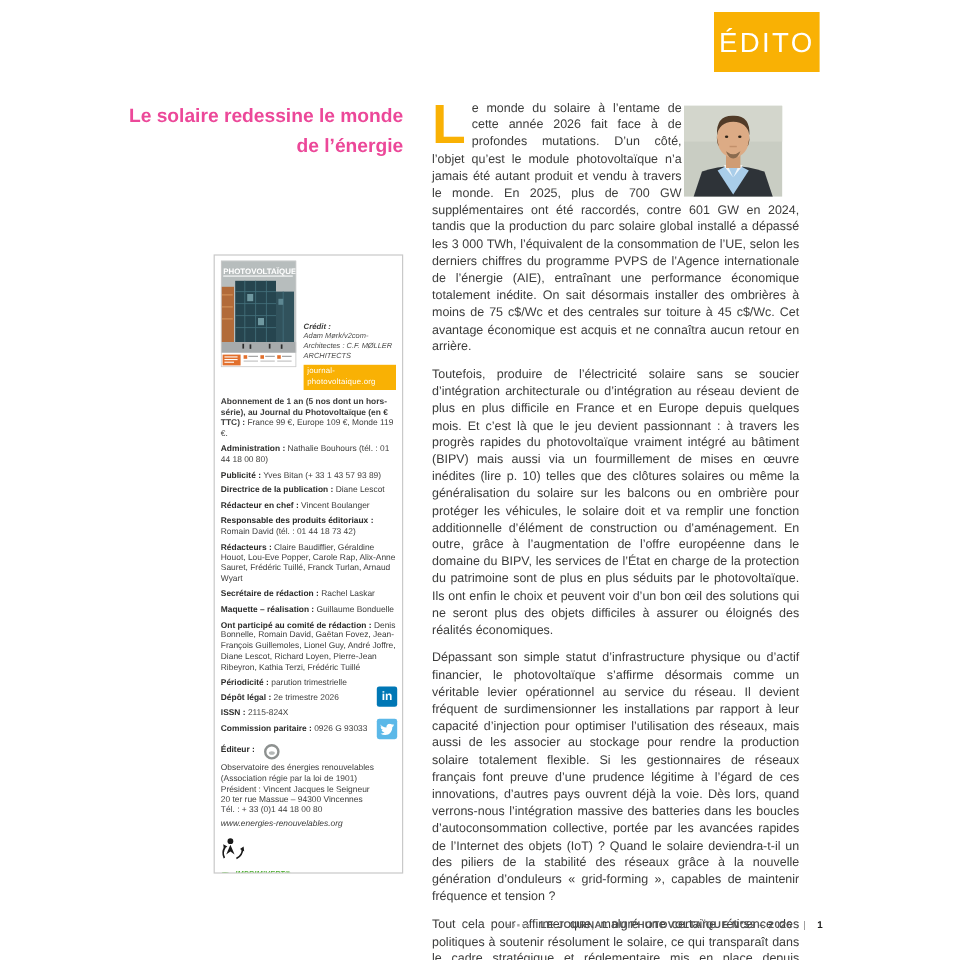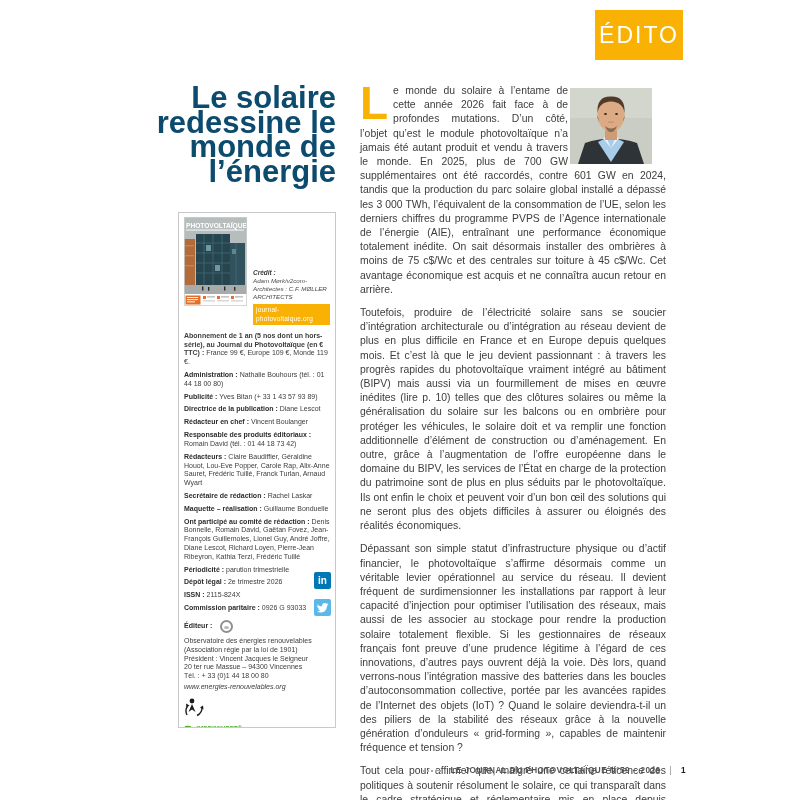--- a/index.html
+++ b/index.html
@@ -11,21 +11,21 @@
   }
   
   .edito-tab {
     position:absolute; left:595px; top:10px; width:88px; height:50px;
     background:#F9B104; color:#fff; font-size:23px; letter-spacing:2px;
     display:flex; align-items:center; justify-content:center; font-weight:400;
   }
   
   .title {
     position:absolute; left:96px; top:86px; width:240px; text-align:right;
-    font-size:31px; line-height:24.5px; font-weight:bold; color:#0c4a6e;
+    font-size:16px; line-height:24.5px; font-weight:bold; color:#ec4899;
   }
   
   .imprint-box {
     position:absolute; left:178px; top:212px; width:158px; height:516px;
     border:1px solid #c9c9c9; padding:4px 5px 4px 5px; font-size:7px;
     line-height:1.26; color:#3c3c3b; overflow:hidden; background:#fff;
   }
   .cover-row { display:flex; gap:6px; }
   .cover { width:63px; height:89px; flex:none; position:relative; }
   .cover svg { display:block; }

